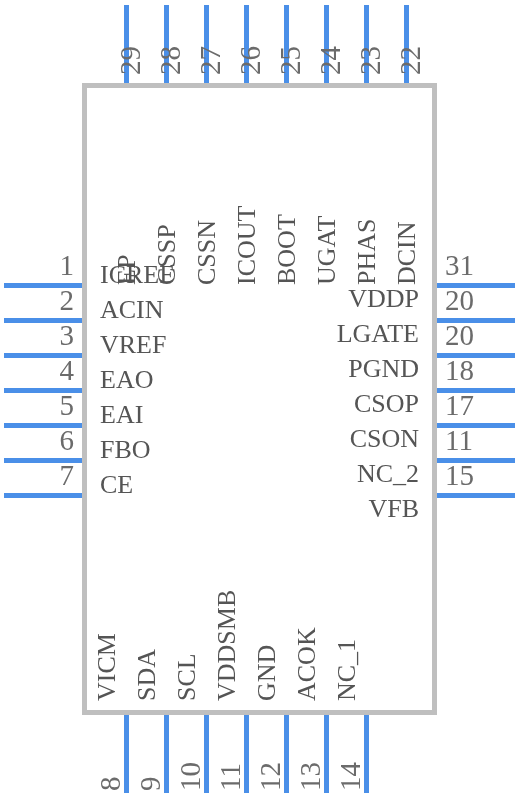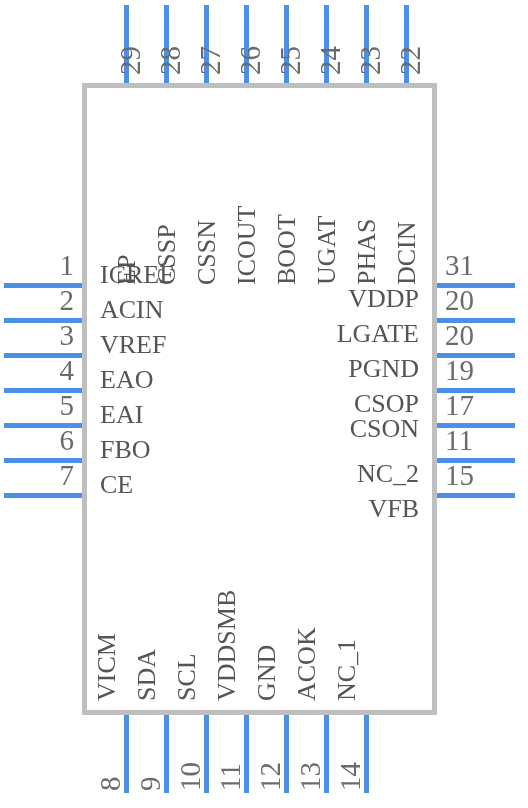--- a/index.html
+++ b/index.html
@@ -125,25 +125,25 @@
       <div class="lead h" style="left: 437px; top: 283px;"></div>
       <div class="pin-num right" style="left: 445px; top: 251px;">31</div>
       <div class="pin-label r" style="left: 219px; top: 262px;">VDDP</div>
       <div class="lead h" style="left: 437px; top: 318px;"></div>
       <div class="pin-num right" style="left: 445px; top: 286px;">20</div>
       <div class="pin-label r" style="left: 219px; top: 297px;">LGATE</div>
       <div class="lead h" style="left: 437px; top: 353px;"></div>
       <div class="pin-num right" style="left: 445px; top: 321px;">20</div>
       <div class="pin-label r" style="left: 219px; top: 332px;">PGND</div>
       <div class="lead h" style="left: 437px; top: 388px;"></div>
-      <div class="pin-num right" style="left: 445px; top: 356px;">19</div>
+      <div class="pin-num right" style="left: 445px; top: 356px;">18</div>
       <div class="pin-label r" style="left: 219px; top: 367px;">CSOP</div>
       <div class="lead h" style="left: 437px; top: 423px;"></div>
       <div class="pin-num right" style="left: 445px; top: 391px;">17</div>
-      <div class="pin-label r" style="left: 219px; top: 392px;">CSON</div>
+      <div class="pin-label r" style="left: 219px; top: 402px;">CSON</div>
       <div class="lead h" style="left: 437px; top: 458px;"></div>
       <div class="pin-num right" style="left: 445px; top: 426px;">11</div>
       <div class="pin-label r" style="left: 219px; top: 437px;">NC_2</div>
       <div class="lead h" style="left: 437px; top: 493px;"></div>
       <div class="pin-num right" style="left: 445px; top: 461px;">15</div>
       <div class="pin-label r" style="left: 219px; top: 472px;">VFB</div>
       <div class="lead v" style="left: 124px; top: 5px;"></div>
       <div class="pin-num vert" style="left: 116px; top: 75px;">29</div>
       <div class="pin-label vert" style="left: 114px; top: 285px;">EP</div>
       <div class="lead v" style="left: 164px; top: 5px;"></div>

